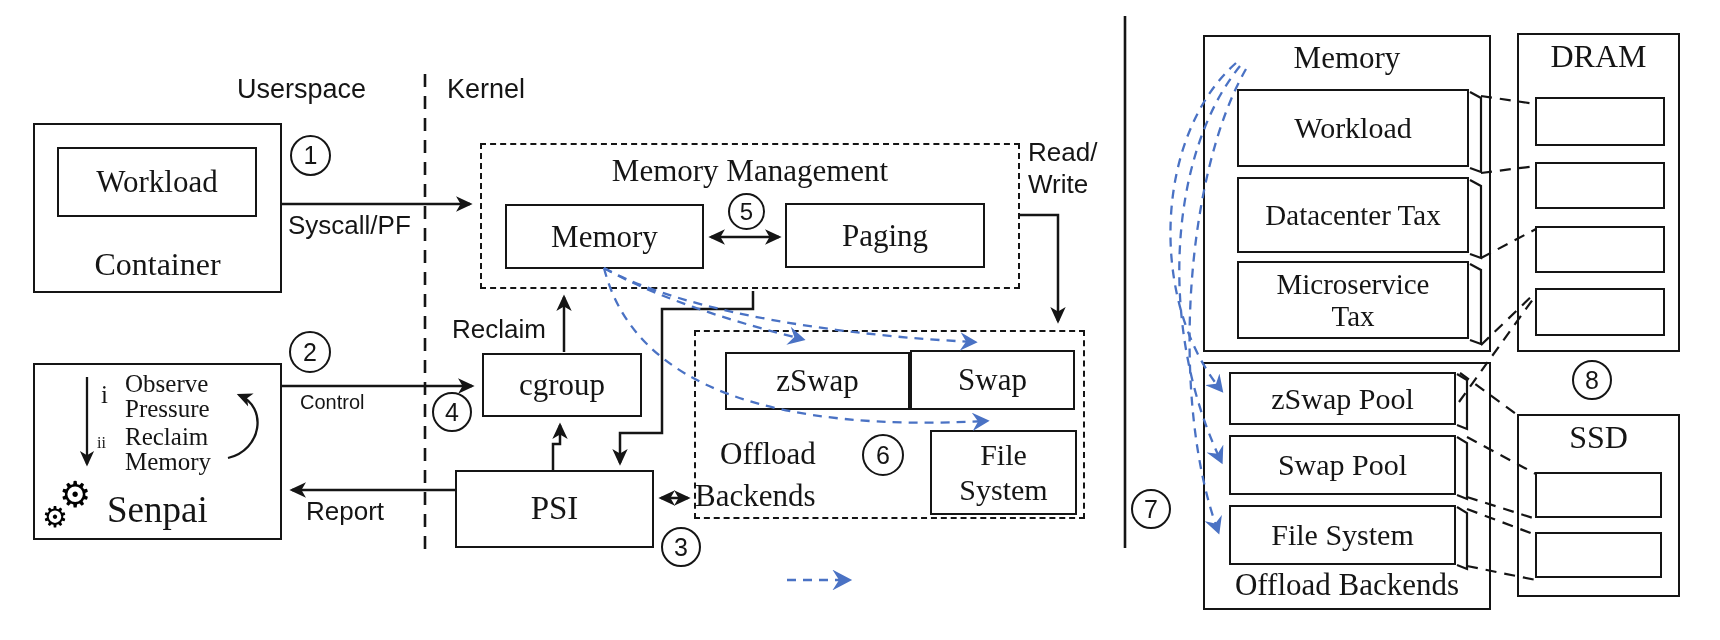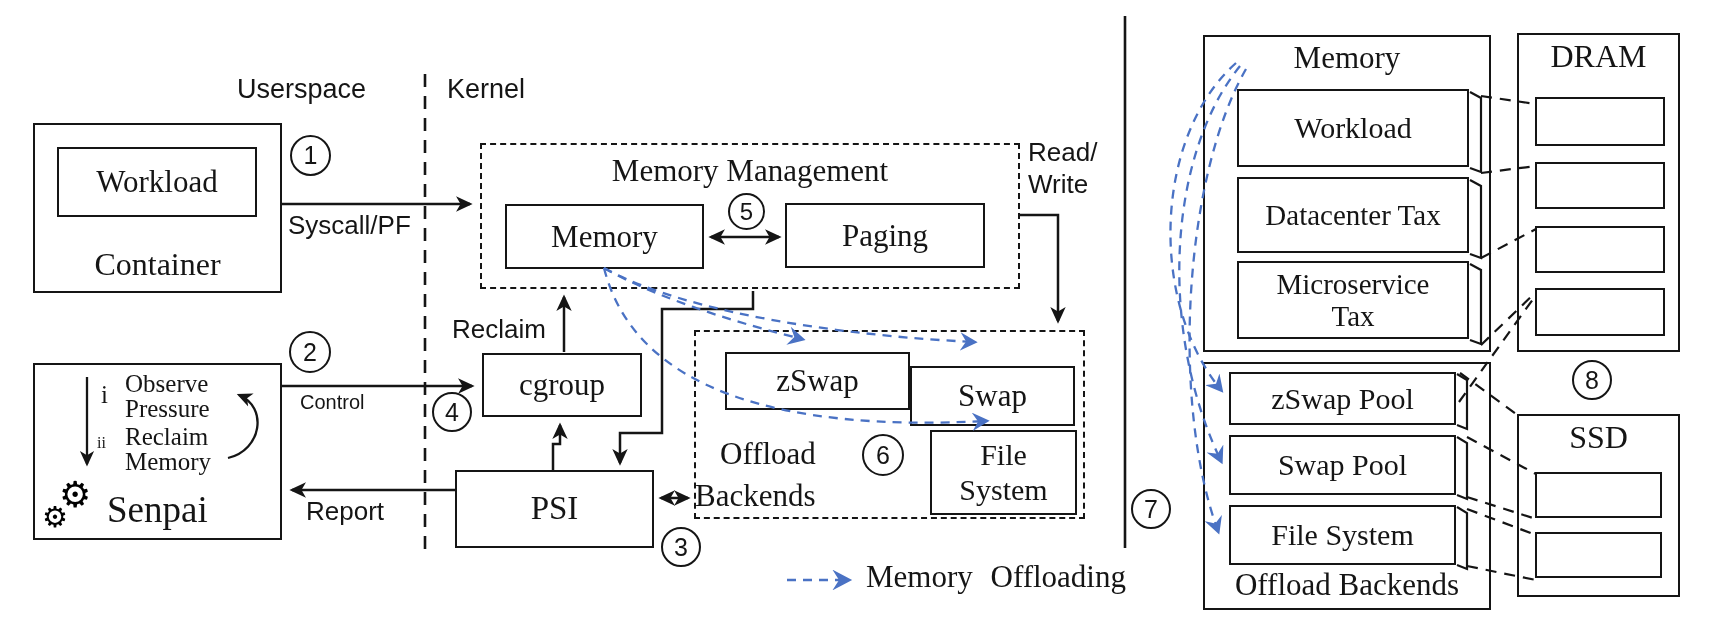--- a/index.html
+++ b/index.html
@@ -76,37 +76,36 @@
     <span>cgroup</span>
   </div>
   <div class="box" style="left:455px;top:470px;width:199px;height:78px;font-size:33px;">
     <span>PSI</span>
   </div>
 
   <div class="dashedbox" style="left:694px;top:330px;width:391px;height:189px;"></div>
   <div class="box" style="left:725px;top:352px;width:185px;height:58px;font-size:31px;">
     <span>zSwap</span>
   </div>
-  <div class="box" style="left:910px;top:350px;width:165px;height:60px;font-size:31px;margin-top:16px;">
+  <div class="box" style="left:910px;top:350px;width:165px;height:60px;font-size:31px;">
     <span>Swap</span>
   </div>
   <div class="box" style="left:930px;top:430px;width:147px;height:85px;font-size:30px;">
     <span style="display:inline-block;max-width:110px;">File System</span>
   </div>
   <div class="lbl" style="left:720px;top:436px;font-size:31px;">Offload</div>
   <div class="lbl" style="left:695px;top:478px;font-size:31px;">Backends</div>
 
   <div class="lbl sans" style="left:288px;top:211px;font-size:26px;">Syscall/PF</div>
   <div class="lbl sans" style="left:300px;top:391px;font-size:20px;">Control</div>
   <div class="lbl sans" style="left:306px;top:497px;font-size:26px;">Report</div>
   <div class="lbl sans" style="left:452px;top:315px;font-size:26px;">Reclaim</div>
   <div class="lbl sans" style="left:1028px;top:138px;font-size:26px;">Read/</div>
   <div class="lbl sans" style="left:1028px;top:170px;font-size:26px;">Write</div>
 
-  <div class="lbl" style="left:866px;top:559px;font-size:31px;word-spacing:10px;">Memory Offloading</div>
 
   <div class="box" style="left:1203px;top:35px;width:288px;height:317px;">
     <div class="titletop" style="font-size:31px;">Memory</div>
     <div class="slab" style="left:32px;top:52px;width:232px;height:78px;font-size:30px;">
       <span>Workload</span>
     </div>
     <div class="slab" style="left:32px;top:140px;width:232px;height:76px;font-size:29px;">
       <span>Datacenter Tax</span>
     </div>
     <div class="slab" style="left:32px;top:224px;width:232px;height:78px;font-size:29px;">

